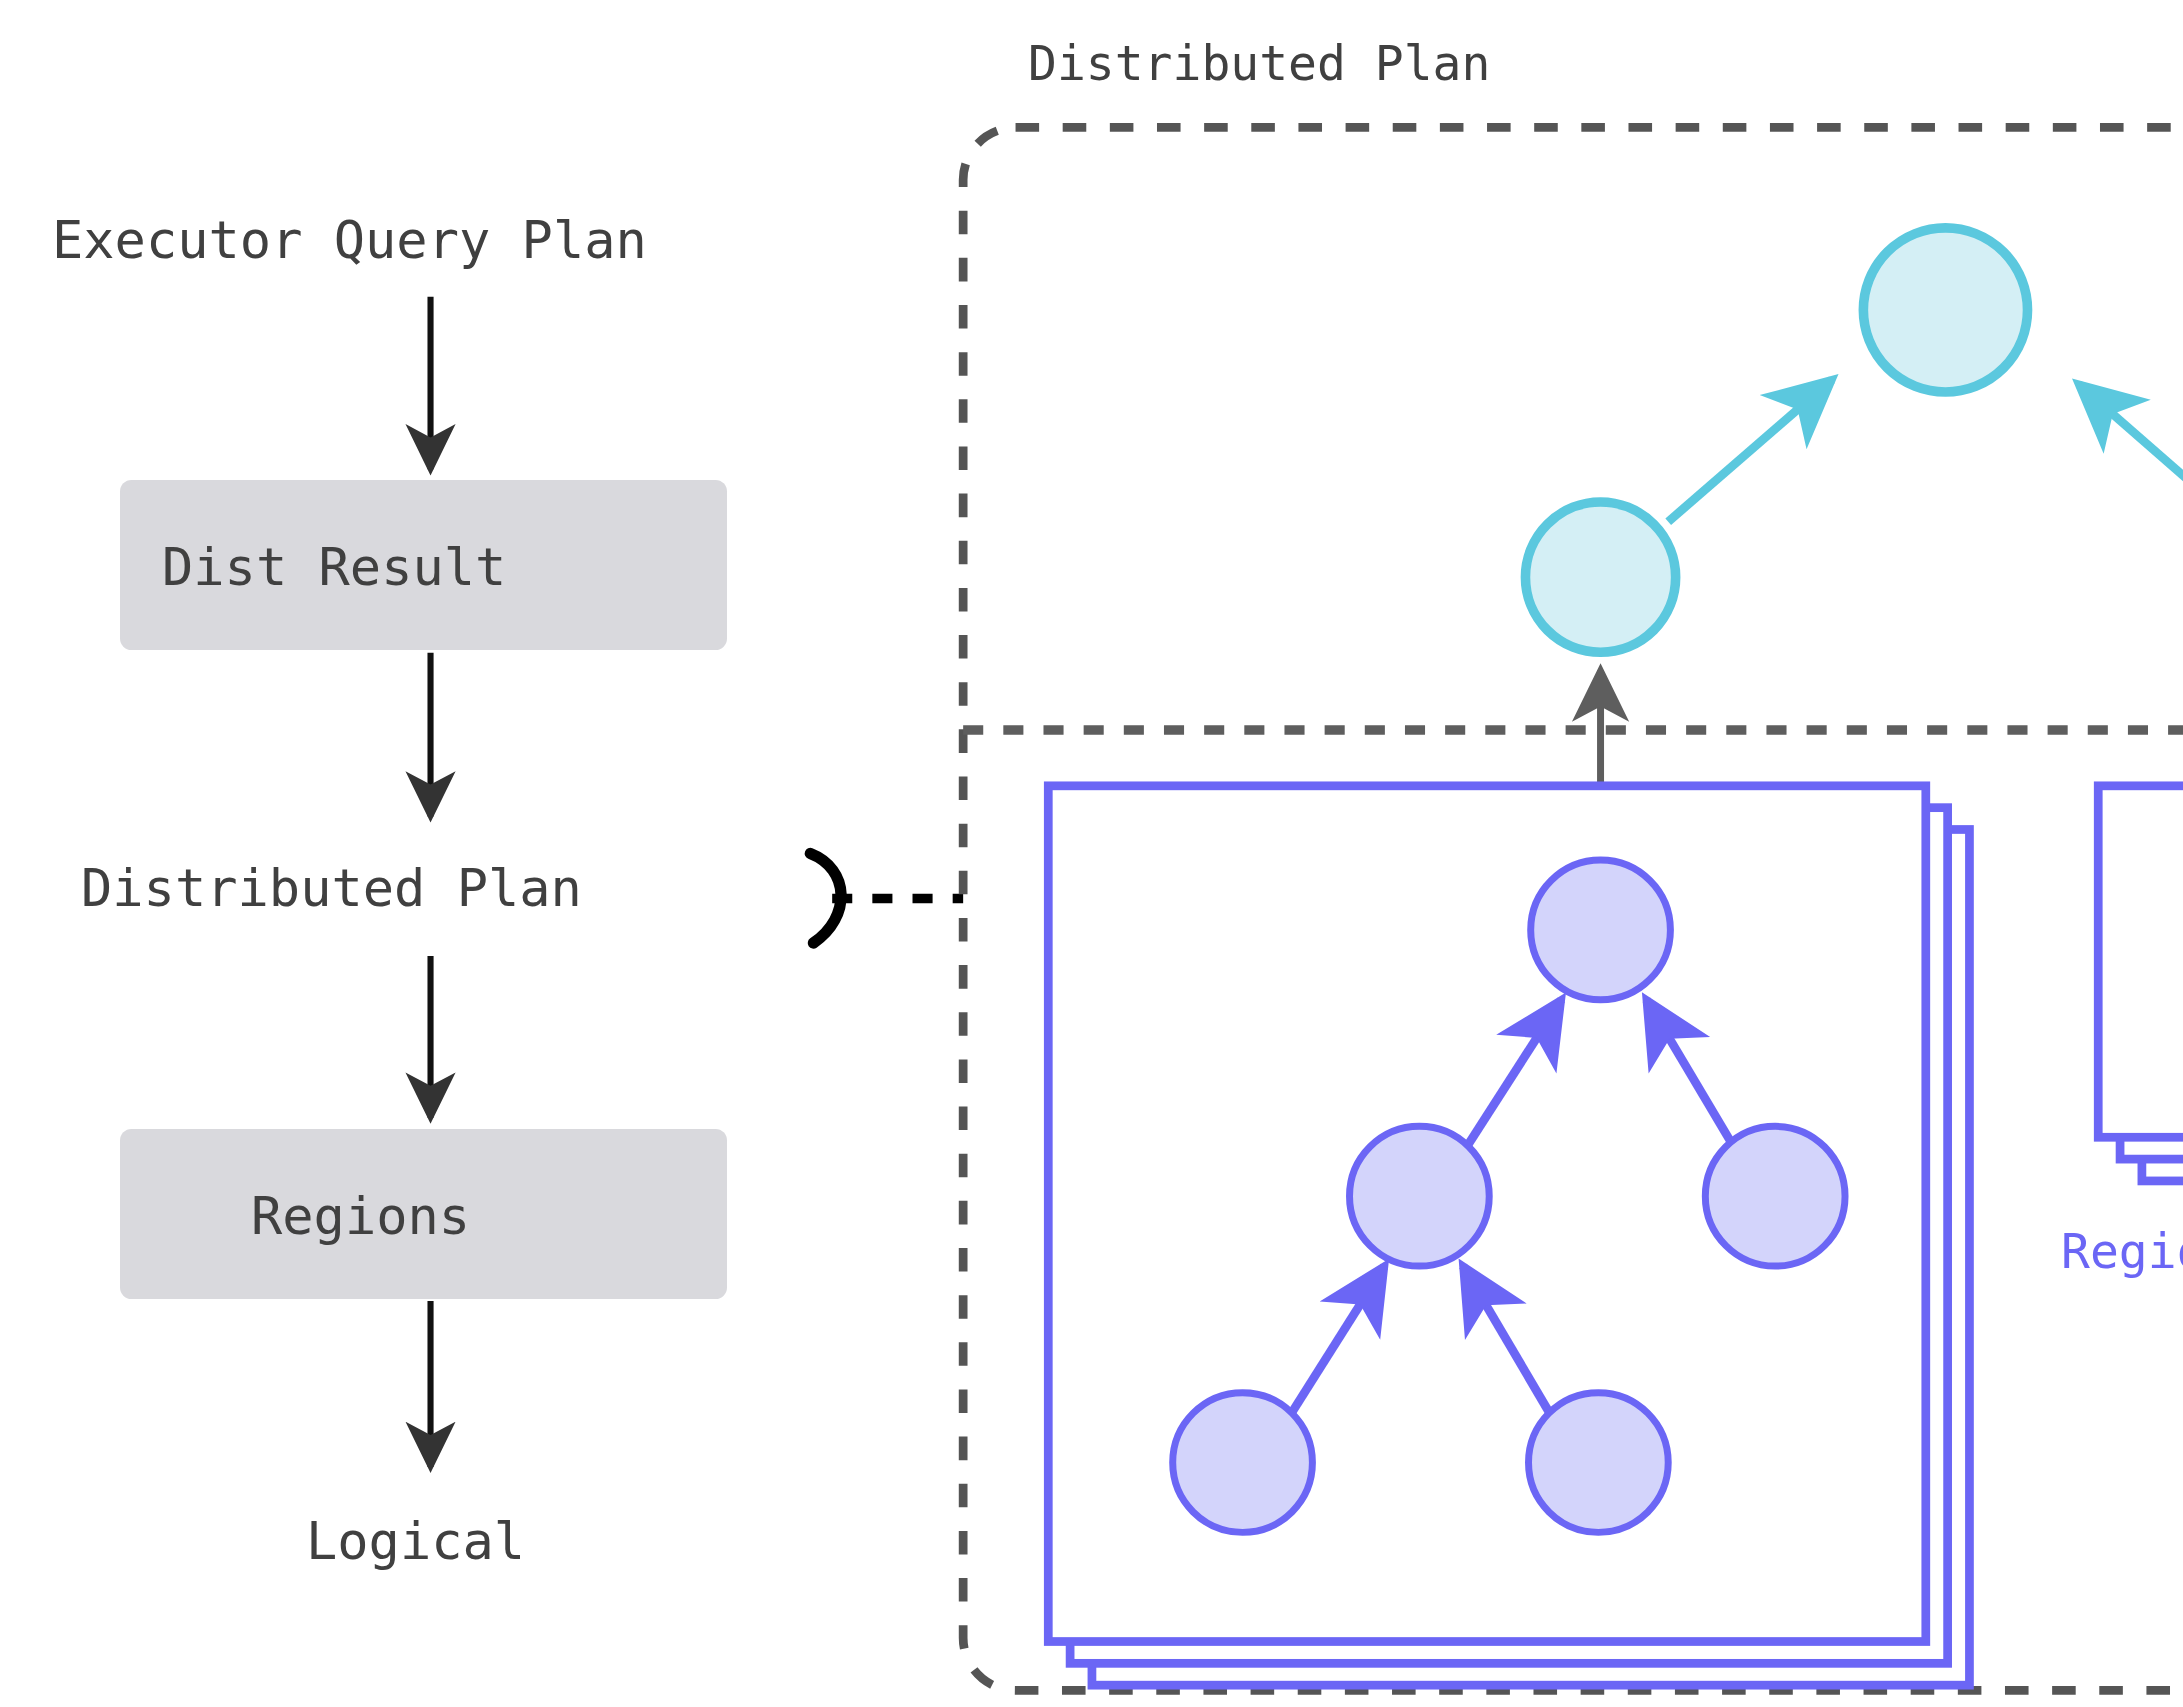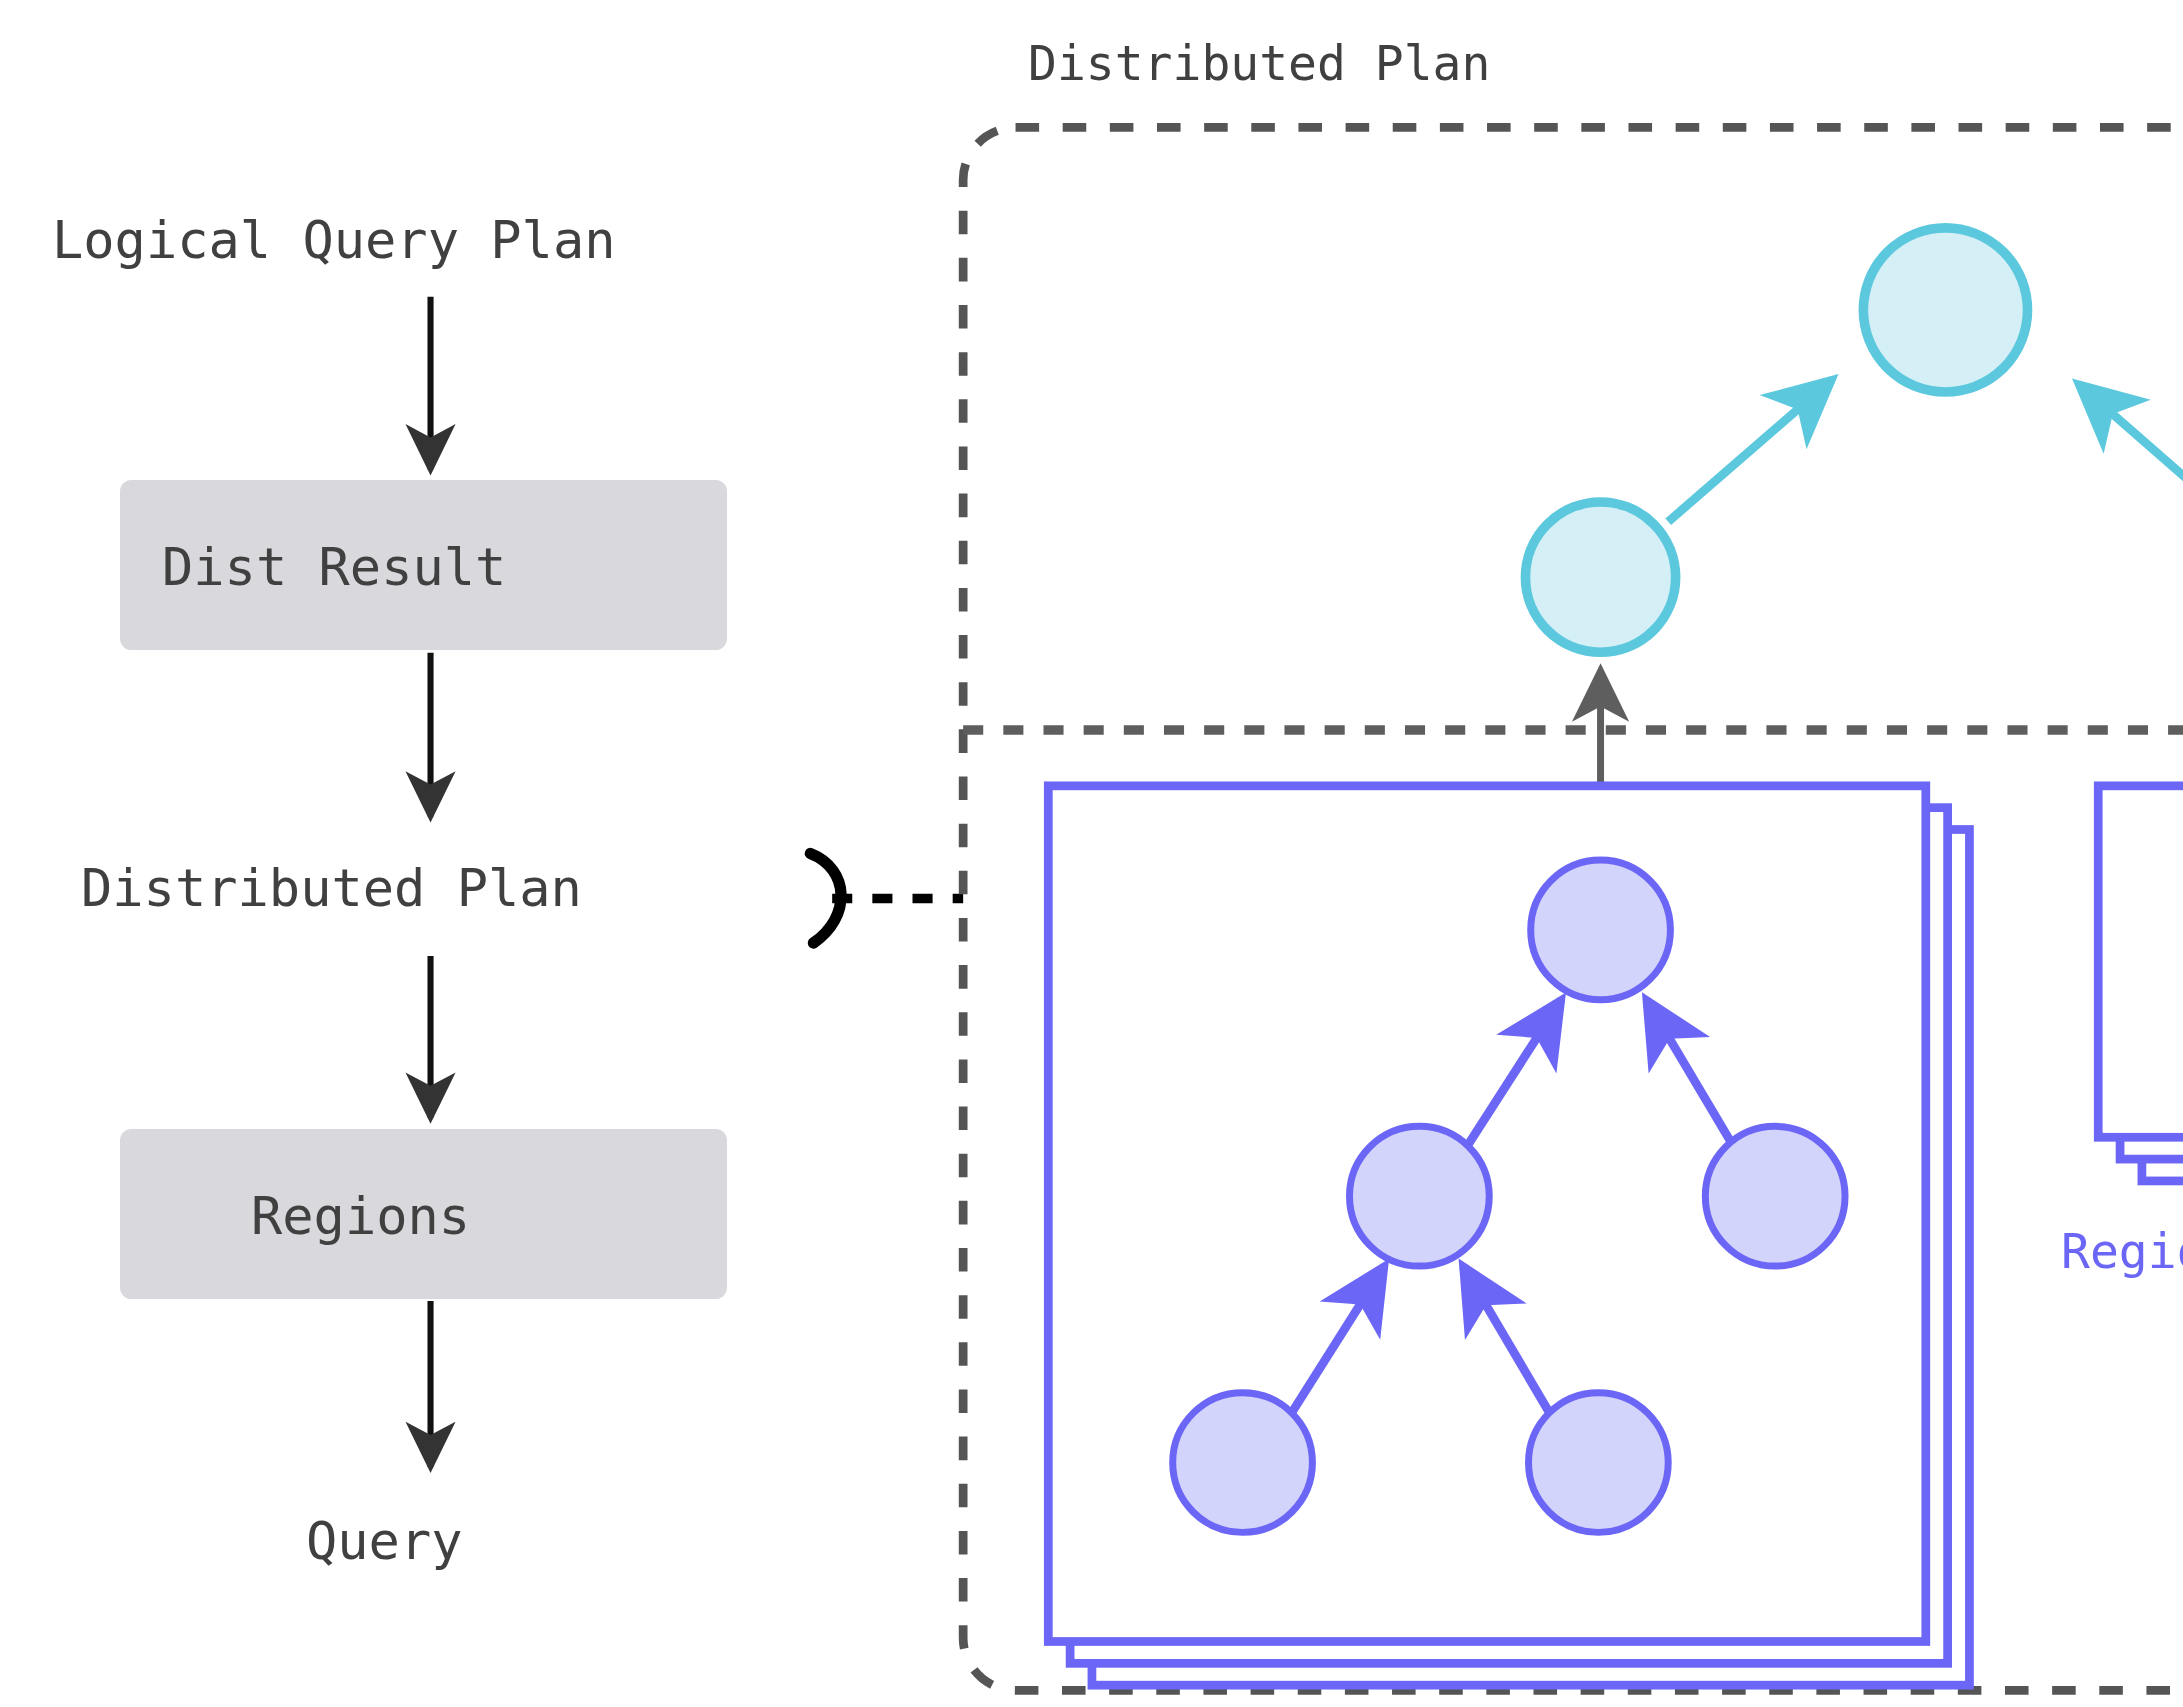--- a/index.html
+++ b/index.html
@@ -10,31 +10,31 @@
        font-family:"DejaVu Sans Mono","Liberation Mono",monospace;}
   .lbl-dark{color:#404040;}
   .lbl-purple{color:#6B66F5;}
   .gbox{position:absolute;background:#D9D9DD;border-radius:11.4px;}
 </style>
 </head>
 <body>
 
 <div id="stage">
 
-  <div class="lbl lbl-dark" style="left:52px;top:210px;font-size:52px;">Logical Query Plan</div>
+  <div class="lbl lbl-dark" style="left:52px;top:210px;font-size:52px;">Executor Query Plan</div>
 
   <div class="gbox" style="left:120px;top:480px;width:607px;height:170px;"></div>
   <div class="lbl lbl-dark" style="left:162px;top:537px;font-size:52px;">Dist Result</div>
 
   <div class="lbl lbl-dark" style="left:81px;top:858px;font-size:52px;">Distributed Plan</div>
 
   <div class="gbox" style="left:120px;top:1129px;width:607px;height:170px;"></div>
   <div class="lbl lbl-dark" style="left:251px;top:1186px;font-size:52px;">Regions</div>
 
-  <div class="lbl lbl-dark" style="left:306px;top:1511px;font-size:52px;">Query</div>
+  <div class="lbl lbl-dark" style="left:306px;top:1511px;font-size:52px;">Logical</div>
 
   <div class="lbl lbl-dark" style="left:1028px;top:35px;font-size:48px;">Distributed Plan</div>
 
   <div class="lbl lbl-purple" style="left:2061px;top:1223px;font-size:48px;">Regions</div>
 
   <svg class="layer" viewBox="0 0 7300 3910">
     <defs>
       <marker id="ah-dark" markerWidth="9" markerHeight="9" refX="7.4" refY="4.5" orient="auto" markerUnits="strokeWidth">
         <path d="M0,0.4 L8.4,4.5 L0,8.6 L2.2,4.5 Z" fill="#333333"></path>
       </marker>

